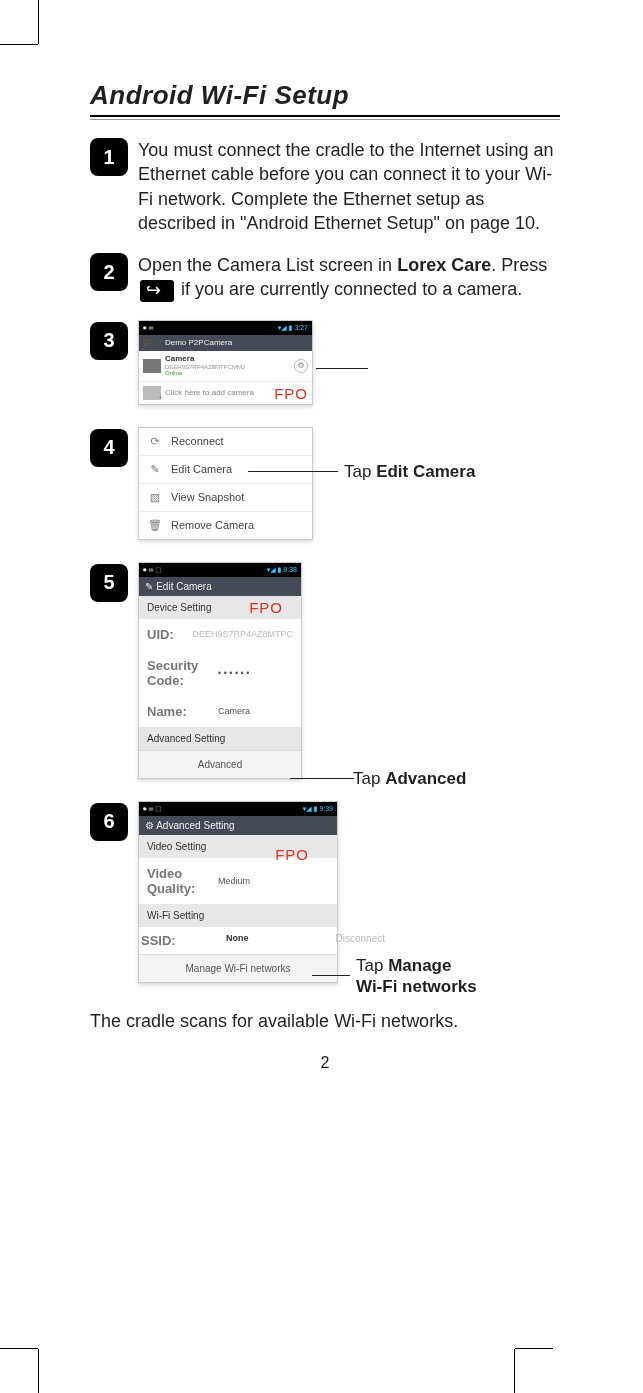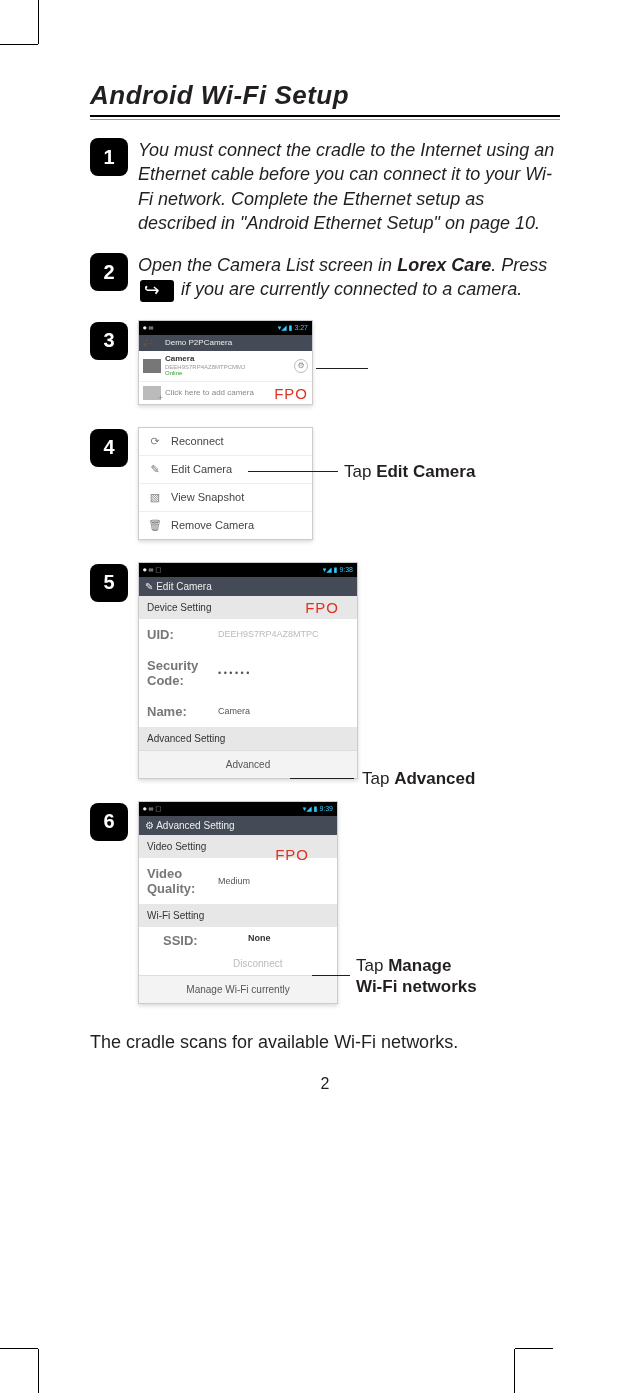--- a/index.html
+++ b/index.html
@@ -50,21 +50,20 @@
     display: flex;
     align-items: center;
     justify-content: center;
   }
   .step-body {
     flex: 1;
     font-size: 18px;
     line-height: 1.35;
     font-family: "Arial Narrow", Arial, sans-serif;
     font-stretch: condensed;
-    font-style: italic;
   }
   .bold { font-weight: bold; }
   .back-icon {
     display: inline-block;
     width: 34px; height: 22px;
     background: #000;
     border-radius: 3px;
     vertical-align: middle;
     position: relative;
     margin: 0 2px;
@@ -166,21 +165,21 @@
   }
 
   .ss4 { width: 175px; font-size: 11px; }
   .ss4 .menu-item {
     display: flex; align-items:center; gap:8px;
     padding: 7px 8px; color:#444; border-top:1px solid #eee;
   }
   .ss4 .menu-item:first-child{border-top:none;}
   .ss4 .micon { width:16px; text-align:center; color:#777; }
 
-  .ss5 { width: 220px; font-size: 10px; }
+  .ss5 { width: 164px; font-size: 10px; }
   .sect-head { background:#e7e7e7; color:#333; padding:6px 8px; font-size:10px;}
   .field-row { display:flex; align-items:center; padding:8px; gap:6px; color:#777;}
   .field-row .lbl { width:65px; font-size:13px;font-weight:bold;}
   .field-row .val { color:#555; font-size:9px;}
   .field-row .val.dim { color:#bbb;}
   .adv-btn { text-align:center; padding:8px 0; background:#f3f3f3; color:#555; border-top:1px solid #ddd; font-size:10px;}
 
   .ss6 { width: 200px; font-size: 10px; }
 
   .bottom-text {
@@ -307,48 +306,48 @@
         <div class="field-row">
             <span class="lbl">Name:</span>
             <span class="val">Camera</span>
           </div>
         <div class="sect-head">Advanced Setting</div>
         <div class="adv-btn">Advanced</div>
         <span class="fpo" style="right:18px; top:36px;">FPO</span>
       </div>
     </div>
     <div class="leader" style="left:200px; top:216px; width:64px;"></div>
-    <div class="callout" style="left:272px; top:206px;">
+    <div class="callout" style="left:263px; top:206px;">
       <span>Tap </span><span class="bold">Advanced</span>
     </div>
   </div>
 
   <div class="step-full">
     <div class="step-num">6</div>
     <div class="shot-col">
       <div class="screenshot ss6">
         <div class="status-bar">
           <span>⏺ ∞ ⬚</span>
           <span class="right">▾◢ ▮ <span>9:39</span></span>
         </div>
         <div style="background:#444a56;color:#eee;padding:4px 6px;font-size:10px;">⚙ <span>Advanced Setting</span></div>
         <div class="sect-head">Video Setting</div>
         <div class="field-row">
             <span class="lbl">Video Quality:</span>
             <span class="val">Medium</span>
           </div>
         <div class="sect-head">Wi-Fi Setting</div>
-        <div class="field-row" style="flex-direction:column;align-items:flex-start;gap:10px;padding:6px 24px;">
+        <div class="field-row" style="flex-direction:row;align-items:flex-start;gap:17px;padding:6px 2px;">
           <div style="display:flex;gap:20px;">
               <span class="lbl">SSID:</span>
               <span class="val" style="font-weight:bold;color:#333;">None</span>
             </div>
           <div style="font-size:10px;color:#bbb;margin-left:70px;">Disconnect</div>
         </div>
-        <div class="adv-btn">Manage Wi-Fi currently</div>
+        <div class="adv-btn">Manage Wi-Fi networks</div>
         <span class="fpo" style="right:28px; top:44px;">FPO</span>
       </div>
     </div>
     <div class="leader" style="left:222px; top:174px; width:38px;"></div>
     <div class="callout" style="left:266px; top:154px; width:170px;">
       <span>Tap </span><span class="bold">Manage</span><br><span class="bold">Wi-Fi networks</span>
     </div>
   </div>
 
   <div class="bottom-text">The cradle scans for available Wi-Fi networks.</div>

